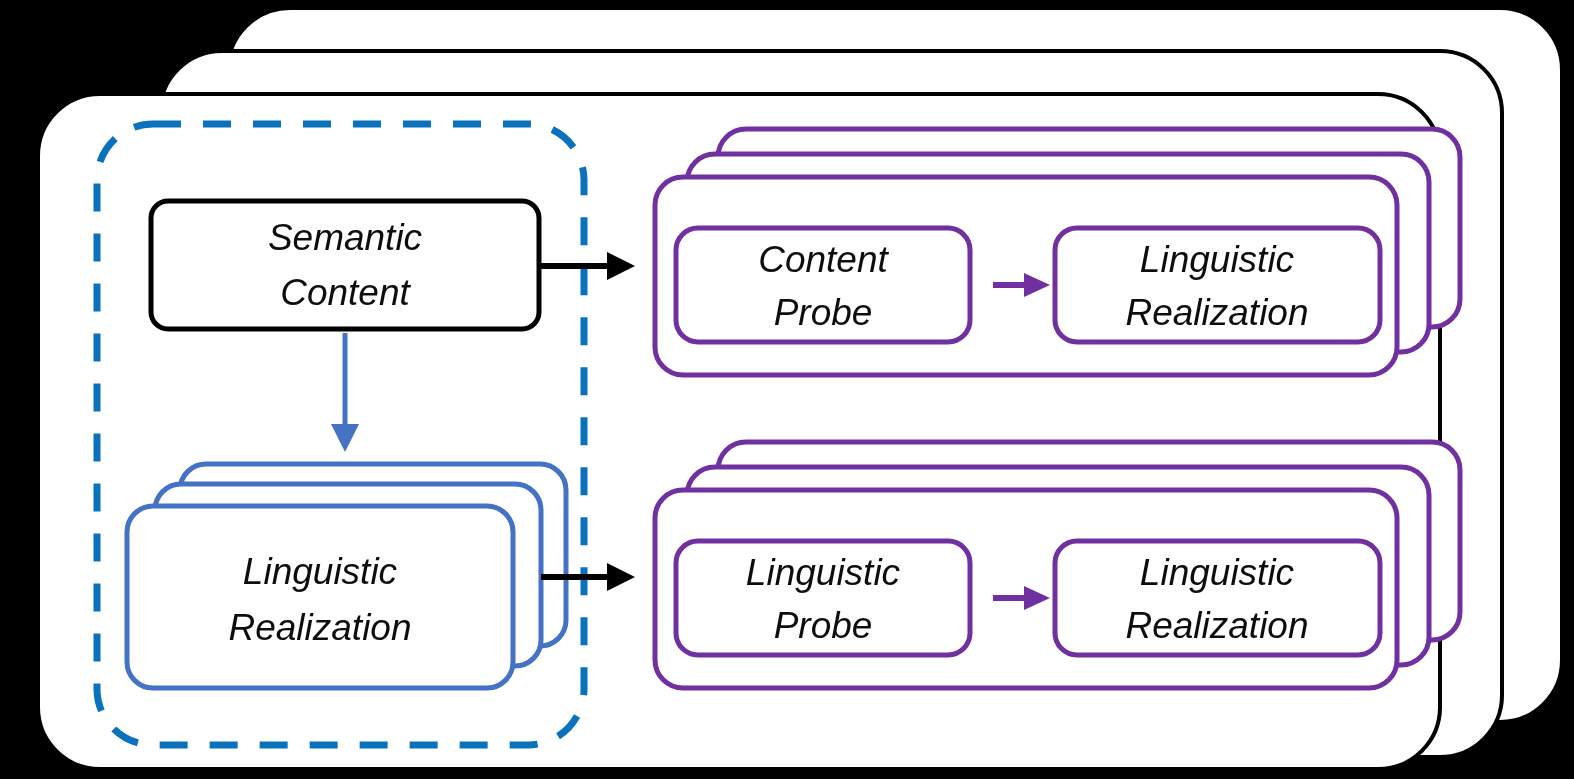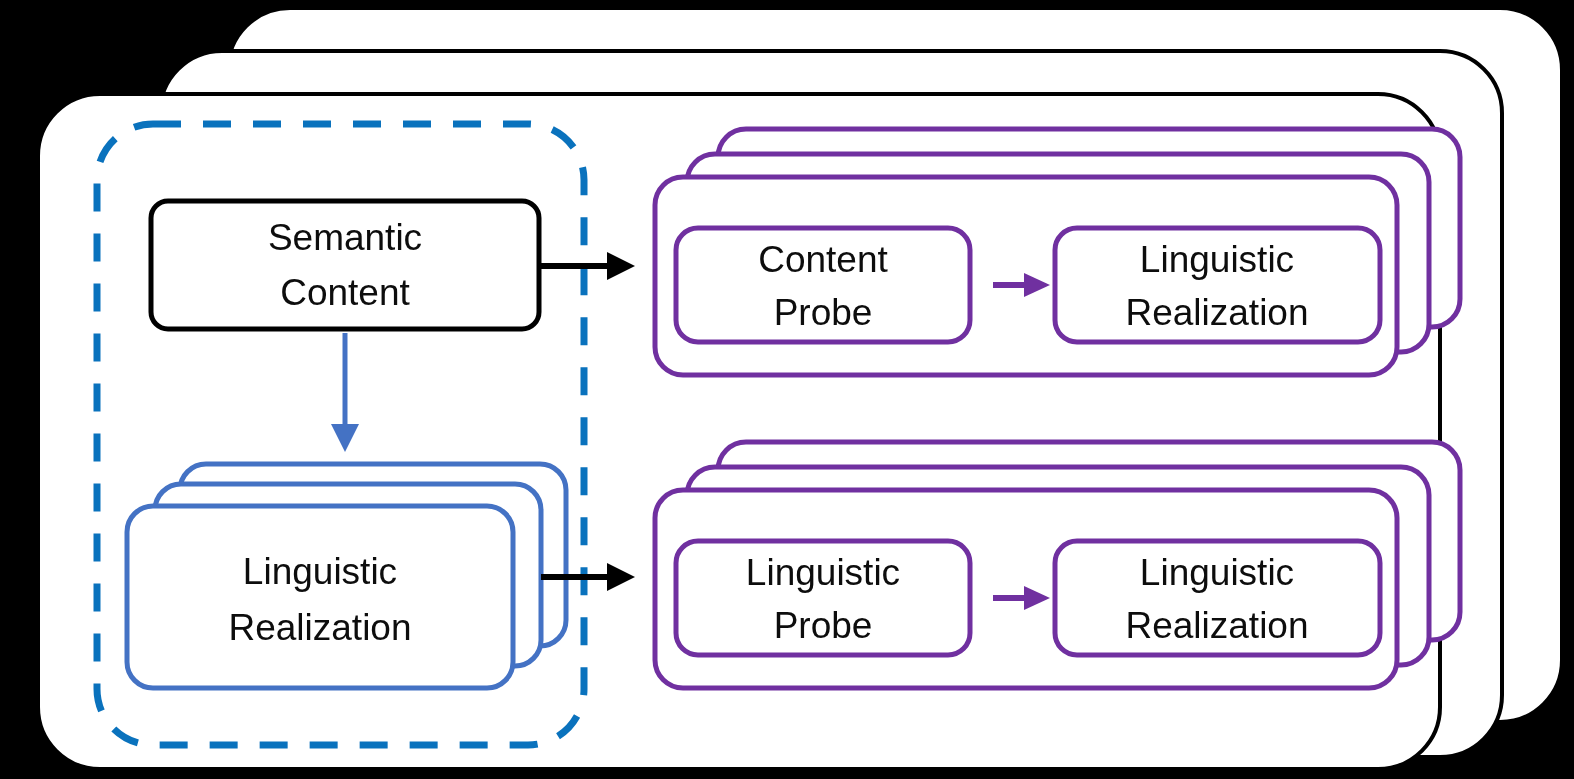--- a/index.html
+++ b/index.html
@@ -7,20 +7,21 @@
     padding: 0;
     background: #000000;
   }
   #stage {
     position: relative;
     width: 1574px;
     height: 779px;
     background: #000000;
     overflow: hidden;
     font-family: "Liberation Sans", sans-serif;
+    font-style: italic;
   }
   #stage svg {
     display: block;
     width: 1574px;
     height: 779px;
   }
   .card-outline { fill: #FFFFFF; stroke: #000000; stroke-width: 4; }
   .box-black { fill: #FFFFFF; stroke: #000000; stroke-width: 5; }
   .box-blue { fill: #FFFFFF; stroke: #4472C4; stroke-width: 5; }
   .box-purple { fill: #FFFFFF; stroke: #7030A0; stroke-width: 5; }

